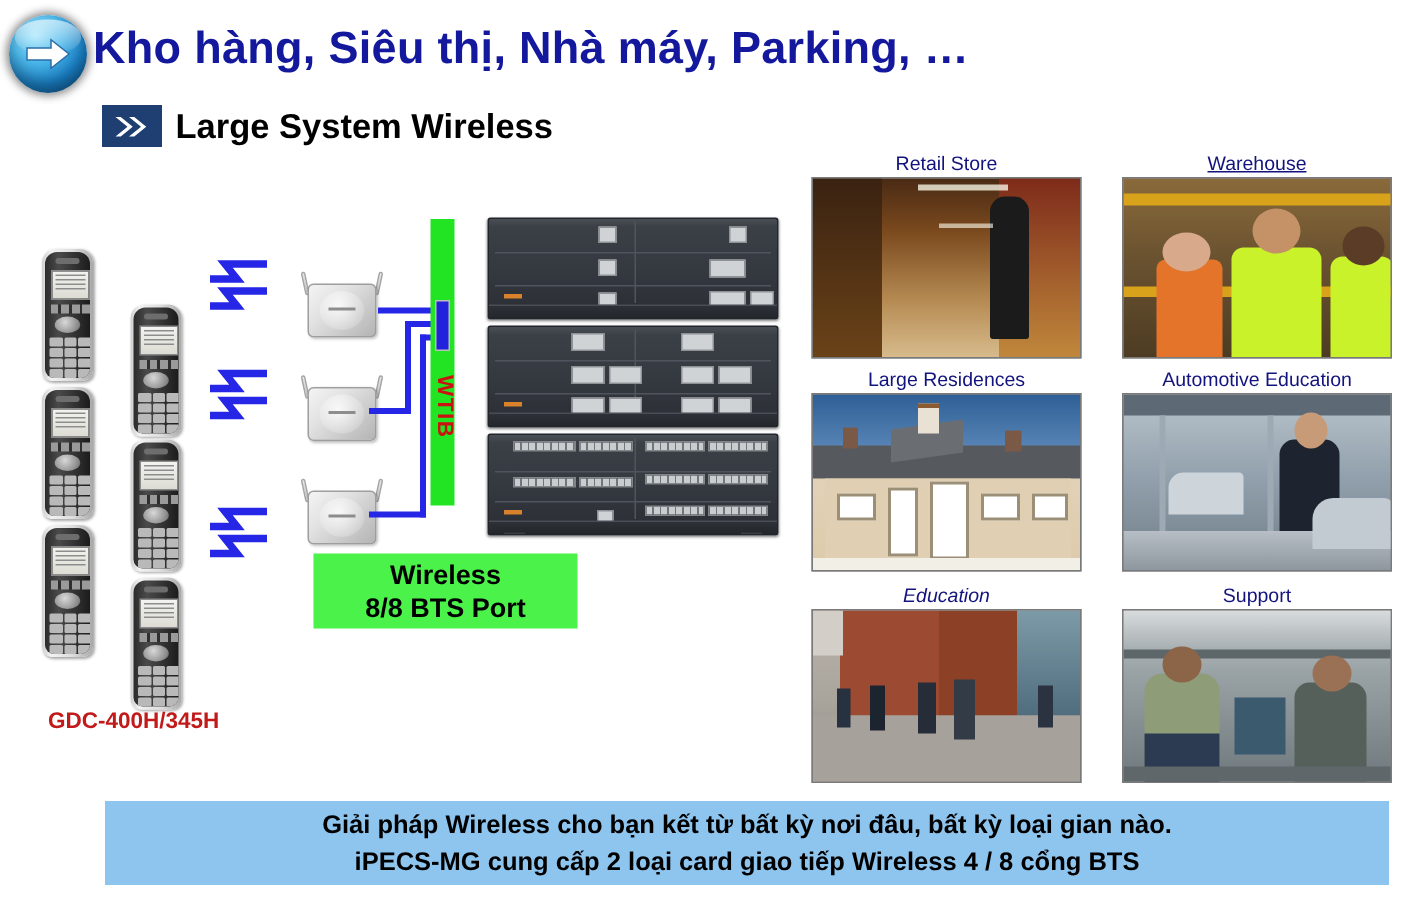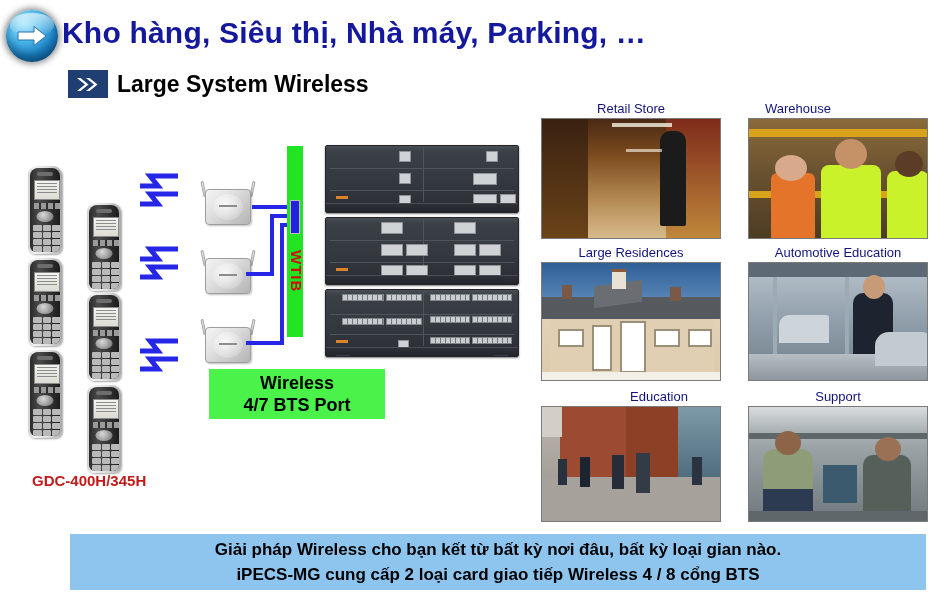--- a/index.html
+++ b/index.html
@@ -520,36 +520,36 @@
       <div class="portrow" style="left:146px; top:47px; width:40px;"></div>
       <div class="orange" style="left:10px; bottom:13px;"></div>
       <div class="bottombar"></div>
       <div class="foot" style="left:10px;"></div>
       <div class="foot" style="right:10px;"></div>
     </div>
   </div>
 
   <div class="support-box">
     <div>Wireless</div>
-    <div>4/7 BTS Port</div>
+    <div>8/8 BTS Port</div>
   </div>
 
   <div class="gdc-label">GDC-400H/345H</div>
 
   <div class="photo-cap" style="left:541px; top:101px; width:180px;">Retail Store</div>
   <div class="photo" style="left:541px; top:118px; width:180px; height:121px;">
     <div class="ph" style="inset:0; background:linear-gradient(to bottom,#4a2a14 0%,#7b4a1e 30%,#b58a52 68%,#d7bb8c 100%);"></div>
     <div class="ph" style="left:0;   top:0; width:46px; height:121px; background:linear-gradient(to bottom,#3a2211,#6b4318);"></div>
     <div class="ph" style="right:0;  top:0; width:54px; height:121px; background:linear-gradient(to bottom,#7e2b1a,#c1893c);"></div>
     <div class="ph" style="left:118px; top:12px; width:26px; height:95px; background:#1b1b1b; border-radius:10px 10px 2px 2px;"></div>
     <div class="ph" style="left:70px; top:4px; width:60px; height:4px; background:rgba(255,255,240,0.75);"></div>
     <div class="ph" style="left:84px; top:30px; width:36px; height:3px; background:rgba(255,255,240,0.6);"></div>
   </div>
 
-  <div class="photo-cap" style="left:708px; top:101px; width:180px;">Warehouse</div>
+  <div class="photo-cap" style="left:748px; top:101px; width:180px;text-decoration:underline;">Warehouse</div>
   <div class="photo" style="left:748px; top:118px; width:180px; height:121px;">
     <div class="ph" style="inset:0; background:linear-gradient(to bottom,#8a6a3a 0%,#6a5230 45%,#4d3c23 100%);"></div>
     <div class="ph" style="left:0; top:10px; width:180px; height:8px; background:#d9a21b;"></div>
     <div class="ph" style="left:0; top:72px; width:180px; height:7px; background:#d9a21b;"></div>
     <div class="ph" style="left:22px; top:54px; width:44px; height:67px; background:#e3742a; border-radius:6px 6px 0 0;"></div>
     <div class="ph" style="left:26px; top:36px; width:32px; height:26px; border-radius:50%; background:#d9a98b;"></div>
     <div class="ph" style="left:72px; top:46px; width:60px; height:75px; background:#c9f22a; border-radius:8px 8px 0 0;"></div>
     <div class="ph" style="left:86px; top:20px; width:32px; height:30px; border-radius:50%; background:#c59268;"></div>
     <div class="ph" style="left:138px; top:52px; width:42px; height:69px; background:#c9f22a; border-radius:8px 8px 0 0;"></div>
     <div class="ph" style="left:146px; top:32px; width:28px; height:26px; border-radius:50%; background:#5b3c26;"></div>
@@ -578,21 +578,21 @@
     <div class="ph" style="left:0; top:0; width:180px; height:14px; background:#5d6a75;"></div>
     <div class="ph" style="left:24px; top:14px; width:4px; height:105px; background:#9daab4;"></div>
     <div class="ph" style="left:96px; top:14px; width:4px; height:105px; background:#9daab4;"></div>
     <div class="ph" style="left:104px; top:30px; width:40px; height:76px; background:#1d2430; border-radius:10px 10px 0 0;"></div>
     <div class="ph" style="left:114px; top:12px; width:22px; height:24px; border-radius:50%; background:#c89b78;"></div>
     <div class="ph" style="left:0; bottom:0; width:180px; height:26px; background:linear-gradient(to bottom,#b7bec5,#8e979f);"></div>
     <div class="ph" style="left:126px; bottom:14px; width:54px; height:34px; background:#c3cbd2; border-radius:14px 6px 0 0;"></div>
     <div class="ph" style="left:30px; top:52px; width:50px; height:28px; background:#cdd5db; border-radius:10px 3px 0 0;"></div>
   </div>
 
-  <div class="photo-cap" style="left:569px; top:389px; width:180px;">Education</div>
+  <div class="photo-cap" style="left:541px; top:389px; width:180px;font-style:italic;">Education</div>
   <div class="photo" style="left:541px; top:406px; width:180px; height:116px;">
     <div class="ph" style="inset:0; background:linear-gradient(to bottom,#b9b3ab 0%,#a9a49c 52%,#8e8a83 100%);"></div>
     <div class="ph" style="left:18px; top:0; width:66px; height:70px; background:#9c4a32;"></div>
     <div class="ph" style="left:84px; top:0; width:52px; height:70px; background:#8c4026;"></div>
     <div class="ph" style="right:0;  top:0; width:42px; height:70px; background:linear-gradient(to bottom,#7d9aa8,#4f6d7d);"></div>
     <div class="ph" style="left:0;  top:0; width:20px; height:30px; background:#d3cfc8;"></div>
     <div class="ph" style="left:0; top:70px; width:180px; height:46px; background:#a6a19a;"></div>
     <div class="ph" style="left:16px; top:52px; width:9px; height:26px; background:#27313f;"></div>
     <div class="ph" style="left:38px; top:50px; width:10px; height:30px; background:#1c2430;"></div>
     <div class="ph" style="left:70px; top:48px; width:12px; height:34px; background:#272d38;"></div>

